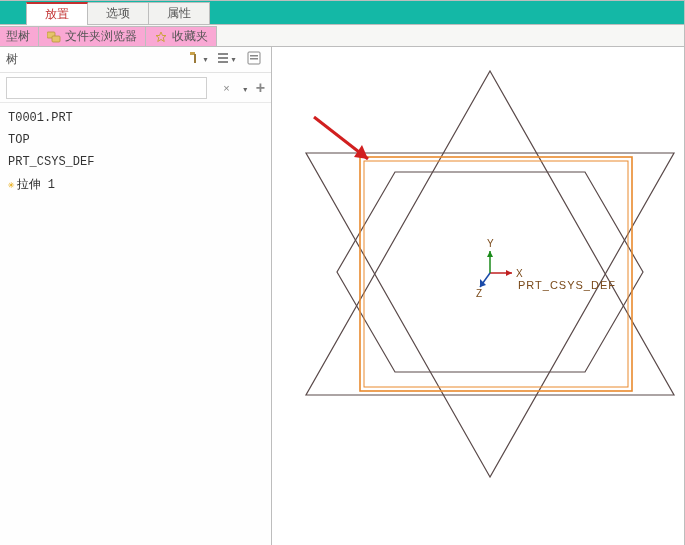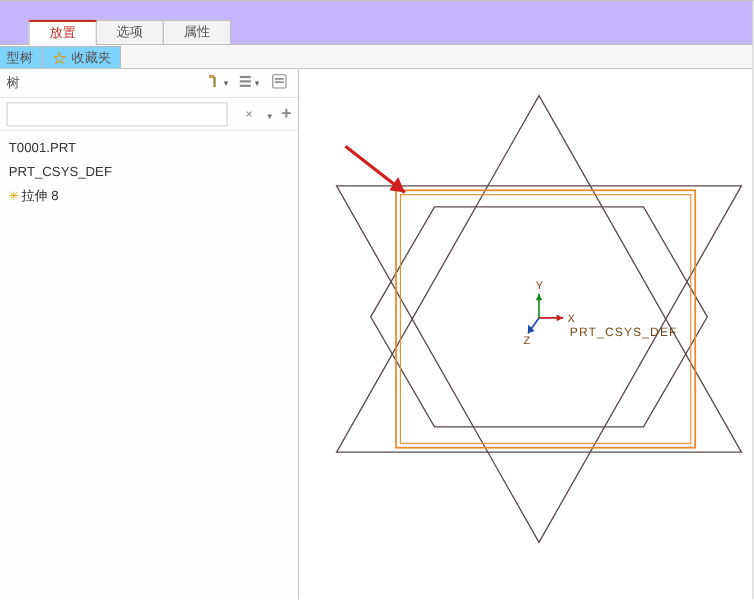--- a/index.html
+++ b/index.html
@@ -1,45 +1,45 @@
 <!DOCTYPE html>
 <html><head>
 <meta charset="utf-8">
 <style>
   html,body{margin:0;padding:0;font-family:"Microsoft YaHei","SimSun",Arial,sans-serif;font-size:12px;color:#333;background:#fff;}
   *{box-sizing:border-box;}
   .app{position:relative;width:685px;height:545px;border:1px solid #bdbdbd;border-left:none;border-bottom:none;overflow:hidden;}
   
-  .top-tabs{display:flex;align-items:flex-end;height:40px;border-bottom:1px solid #bdbdbd;background:#c4b5fd;padding-left:26px;}
+  .top-tabs{display:flex;align-items:flex-end;height:24px;border-bottom:1px solid #bdbdbd;background:#14b8a6;padding-left:26px;}
   .top-tab{width:62px;height:22px;display:flex;align-items:center;justify-content:center;border:1px solid #bdbdbd;border-bottom:none;background:#f2f2f0;color:#555;margin-right:-1px;}
   .top-tab.active{background:#fff;border-top:2px solid #c23030;color:#c23030;position:relative;z-index:2;}
   .top-tab.active::after{content:"";position:absolute;left:0;right:0;bottom:-1px;height:1px;background:#fff;}
   
   .sec-tabs{display:flex;align-items:flex-end;height:22px;border-bottom:1px solid #bdbdbd;background:#f7f7f5;}
-  .sec-tab{height:20px;display:flex;align-items:center;gap:4px;padding:0 8px;border:1px solid #bdbdbd;border-bottom:none;background:#7dd3fc;color:#555;margin-right:-1px;}
+  .sec-tab{height:20px;display:flex;align-items:center;gap:4px;padding:0 8px;border:1px solid #bdbdbd;border-bottom:none;background:#f9a8d4;color:#555;margin-right:-1px;}
   .sec-tab.first{border-left:none;padding-left:6px;}
   .sec-tab .ico{width:14px;height:14px;display:inline-flex;align-items:center;justify-content:center;}
   
   .columns{display:flex;height:calc(100% - 46px);}
   .left{width:272px;border-right:1px solid #bdbdbd;background:#fefefe;display:flex;flex-direction:column;}
   .right{flex:1;position:relative;background:#fff;}
   
   .tree-head{display:flex;align-items:center;height:26px;border-bottom:1px solid #e3e3e3;padding:0 6px;gap:6px;}
   .tree-title{flex:1;color:#555;}
   .tbtn{width:22px;height:20px;display:inline-flex;align-items:center;justify-content:center;border:1px solid transparent;border-radius:2px;}
   .chev{font-size:8px;color:#666;margin-left:1px;}
   
   .filter-row{display:flex;align-items:center;height:30px;padding:0 6px;gap:6px;border-bottom:1px solid #e9e9e9;}
   .filter-input{flex:1;height:22px;border:1px solid #d0d0d0;background:#fff;padding:0 18px 0 4px;position:relative;}
   .filter-wrap{position:relative;flex:1;}
   .filter-clear{position:absolute;right:4px;top:50%;transform:translateY(-50%);font-size:11px;color:#888;}
   .filter-dd{width:10px;text-align:center;}
   .plus{font-size:16px;color:#888;font-weight:bold;}
   
-  .tree{padding:4px 0 0 0;}
+  .tree{padding:4px 0 0 0;font-family:Liberation Mono, monospace;}
   .tree-item{height:22px;display:flex;align-items:center;padding-left:8px;color:#333;}
   .tree-item .mark{color:#e6a400;margin-right:2px;font-size:11px;}
   
   .canvas-svg{position:absolute;}
 </style>
 </head>
 <body>
 
 <div class="app">
 
@@ -51,20 +51,29 @@
         <span>选项</span>
       </div>
     <div class="top-tab">
         <span>属性</span>
       </div>
   </div>
 
   <div class="sec-tabs">
     <div class="sec-tab first">
       <span>型树</span>
+    </div>
+    <div class="sec-tab">
+      <span class="ico">
+        <svg width="14" height="14" viewBox="0 0 14 14">
+            <rect x="0" y="2" width="8" height="6" rx="1" fill="#e5c46a" stroke="#b9933a" stroke-width="0.8"></rect>
+            <rect x="5" y="6" width="8" height="6" rx="1" fill="#e5c46a" stroke="#b9933a" stroke-width="0.8"></rect>
+          </svg>
+      </span>
+      <span>文件夹浏览器</span>
     </div>
     <div class="sec-tab">
       <span class="ico">
         <svg width="12" height="12" viewBox="0 0 24 24">
             <polygon points="12,2 15,9 22,9 16.5,13.5 18.5,21 12,17 5.5,21 7.5,13.5 2,9 9,9" fill="none" stroke="#caa43a" stroke-width="2"></polygon>
           </svg>
       </span>
       <span>收藏夹</span>
     </div>
   </div>
@@ -116,25 +125,28 @@
         <span class="plus">
           <span>+</span>
         </span>
       </div>
 
       <div class="tree">
         <div class="tree-item">
             <span>T0001.PRT</span>
           </div>
         <div class="tree-item">
+            <span>TOP</span>
+          </div>
+        <div class="tree-item">
             <span>PRT_CSYS_DEF</span>
           </div>
         <div class="tree-item">
             <span class="mark">✳</span>
-            <span>拉伸 8</span>
+            <span>拉伸 1</span>
           </div>
       </div>
     </div>
 
     <div class="right">
       <svg class="canvas-svg" width="412" height="498" viewBox="0 0 412 498">
 
         <polygon points="123,165 313,165 371,265 313,365 123,365 65,265" transform="translate(0,-40)" fill="none" stroke="#5a4a4a" stroke-width="1.2"></polygon>
 
         <polygon points="218,24 402,348 34,348" fill="none" stroke="#5a4a4a" stroke-width="1.2"></polygon>

